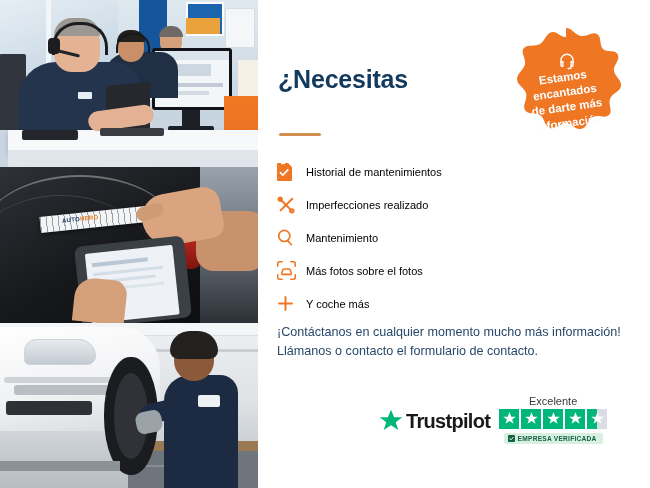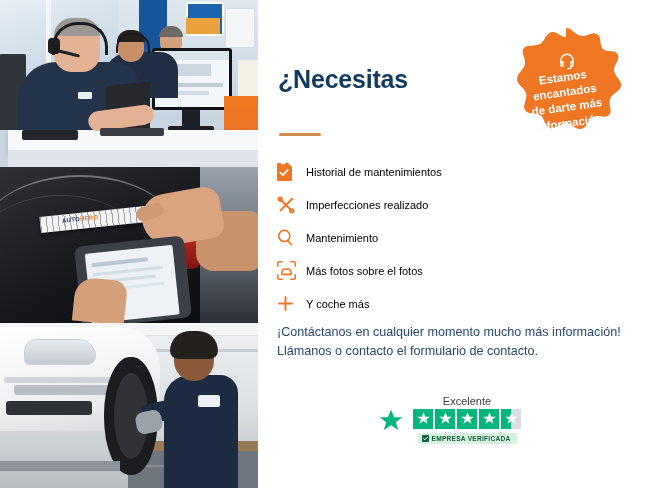--- a/index.html
+++ b/index.html
@@ -706,20 +706,21 @@
     <div class="contact">
       <div>¡Contáctanos en cualquier momento mucho más información!</div>
       <div>Llámanos o contacto el formulario de contacto.</div>
     </div>
 
     <div class="trustpilot">
       <div class="tp-logo">
         <svg width="26" height="26" viewBox="0 0 24 24">
           <path fill="#00b67a" d="M12 1.6l2.9 7h7.5l-6 4.6 2.3 7.2L12 16l-6.7 4.4 2.3-7.2-6-4.6h7.5z"></path>
         </svg>
+        <span class="tp-logo-name">Trustpilot</span>
       </div>
       <div class="tp-right">
         <div class="tp-excelente">Excelente</div>
         <div class="tp-stars">
           <span class="tp-star">
             <svg width="15" height="15" viewBox="0 0 24 24">
                 <path fill="#ffffff" d="M12 2l2.9 7h7.1l-5.8 4.5 2.2 7L12 16.1 5.6 20.5l2.2-7L2 9h7.1z"></path>
               </svg>
           </span>
           <span class="tp-star">

